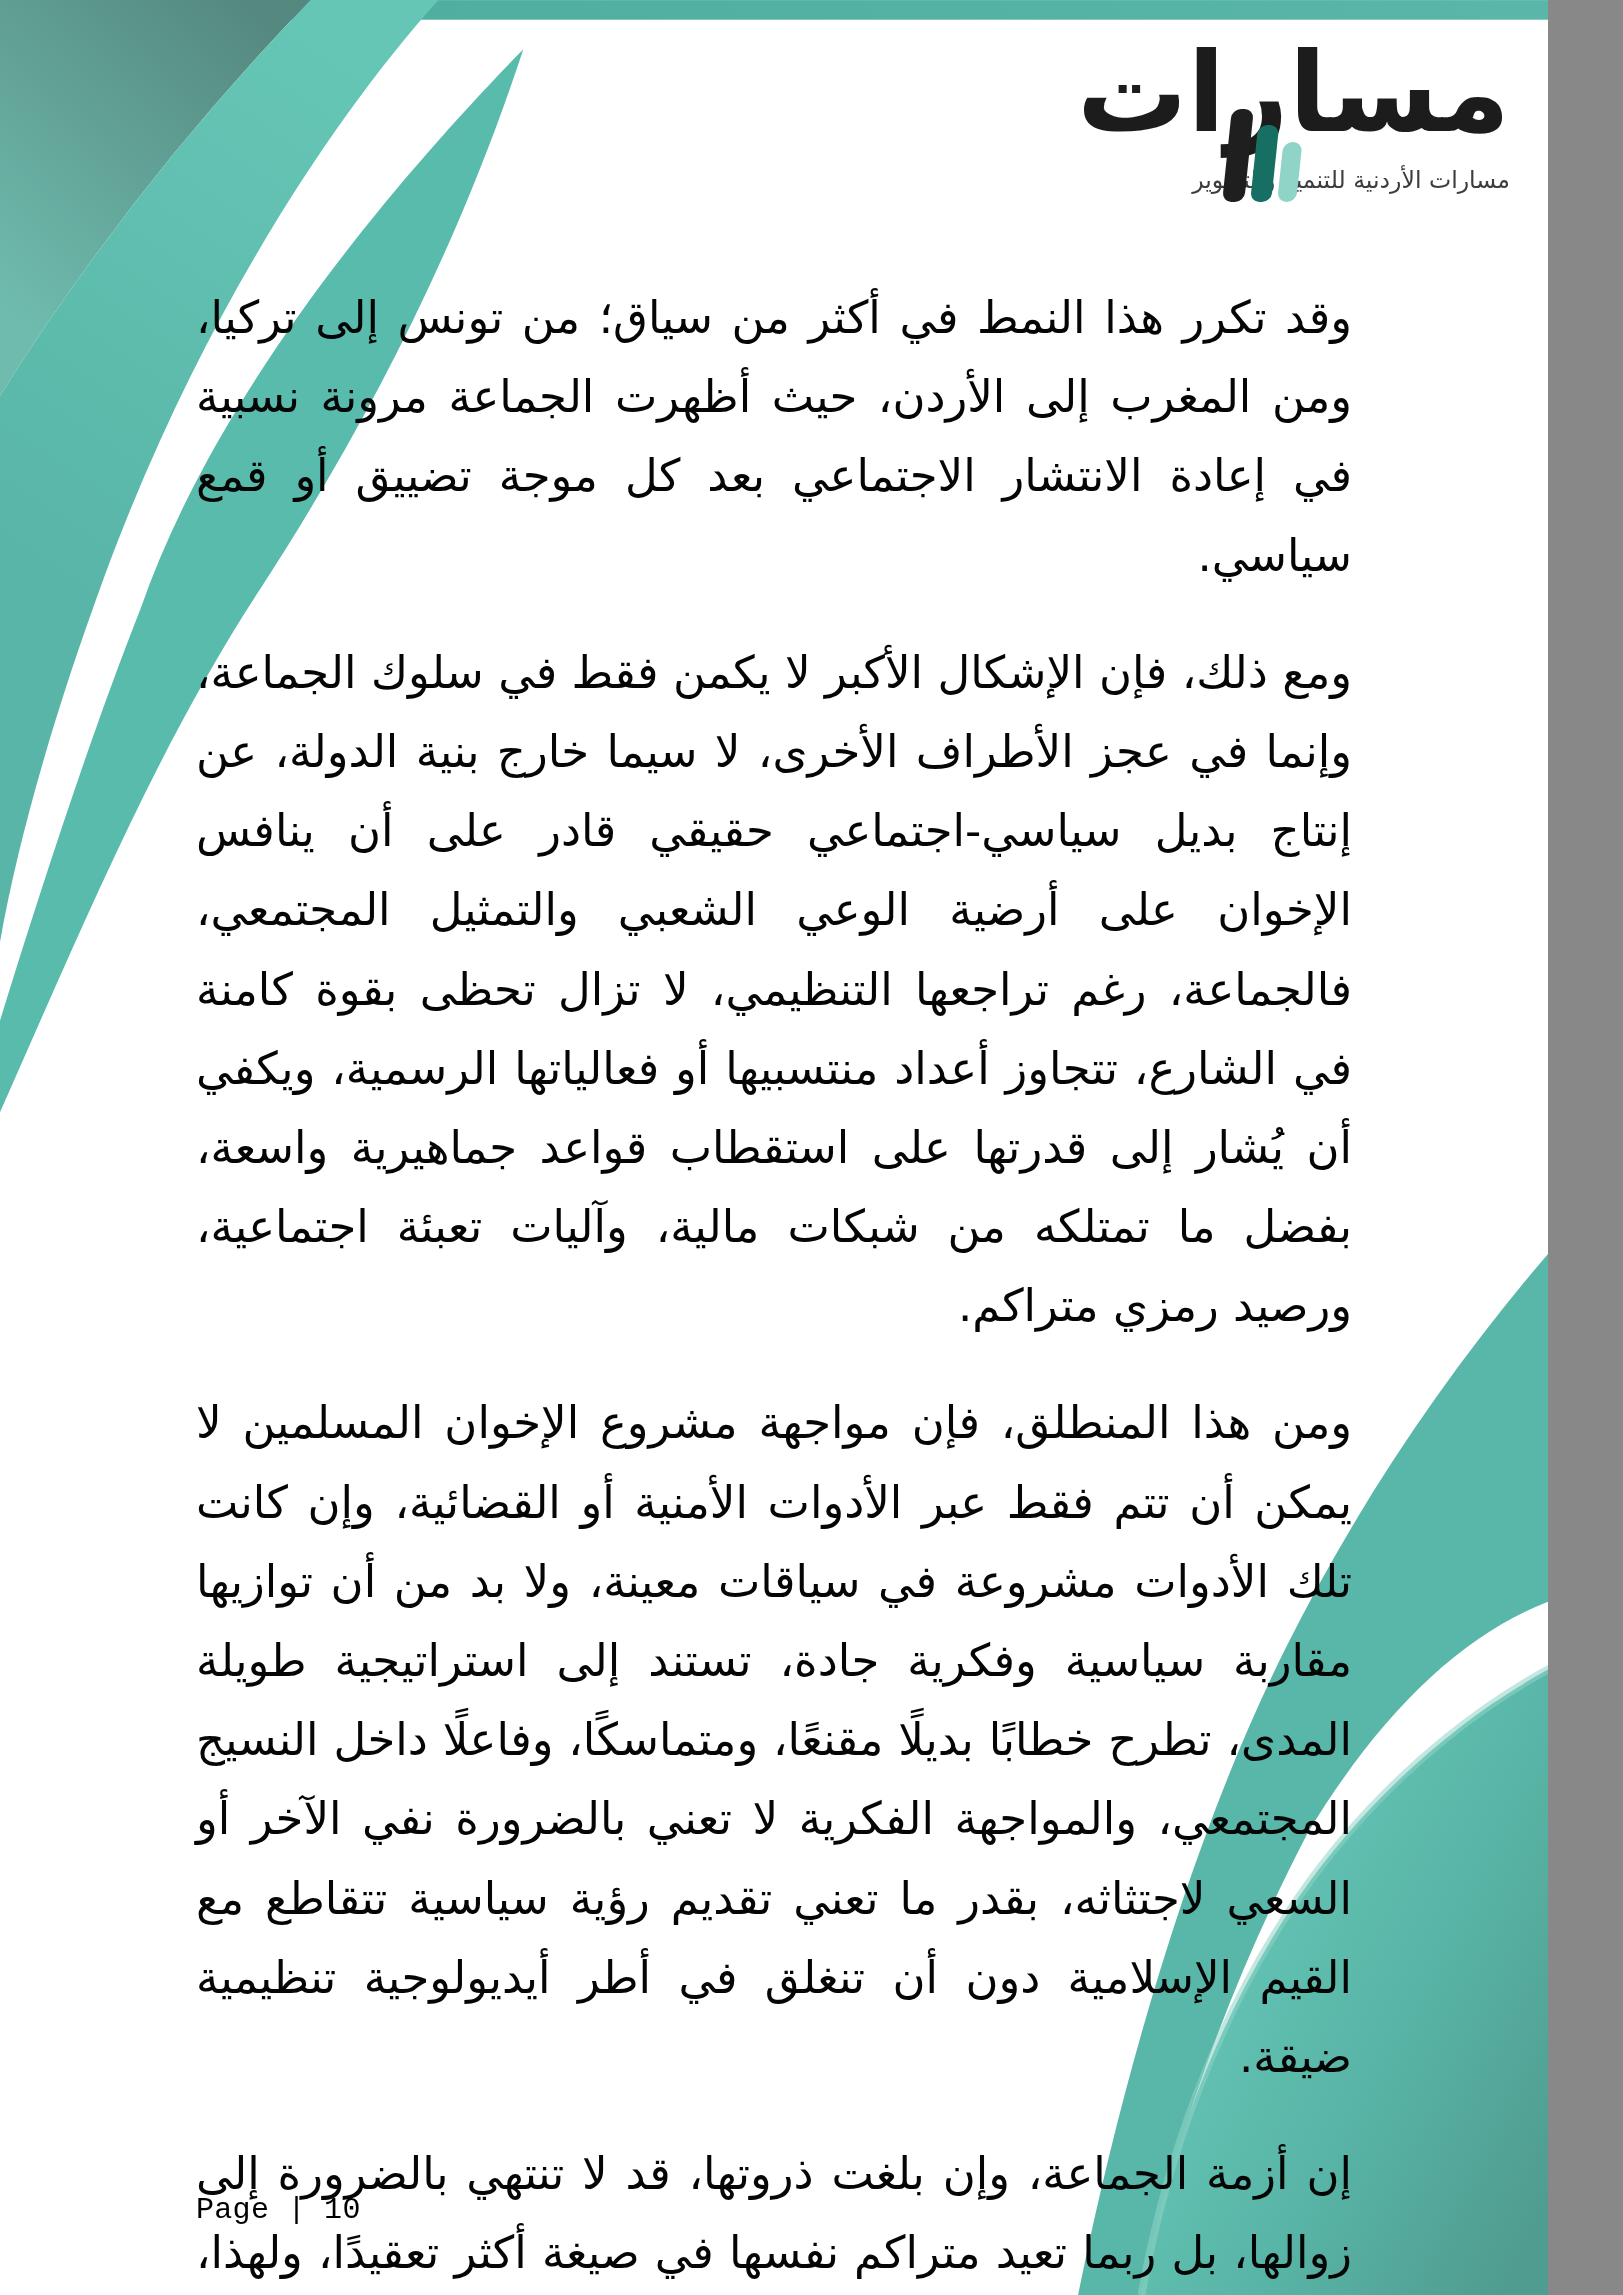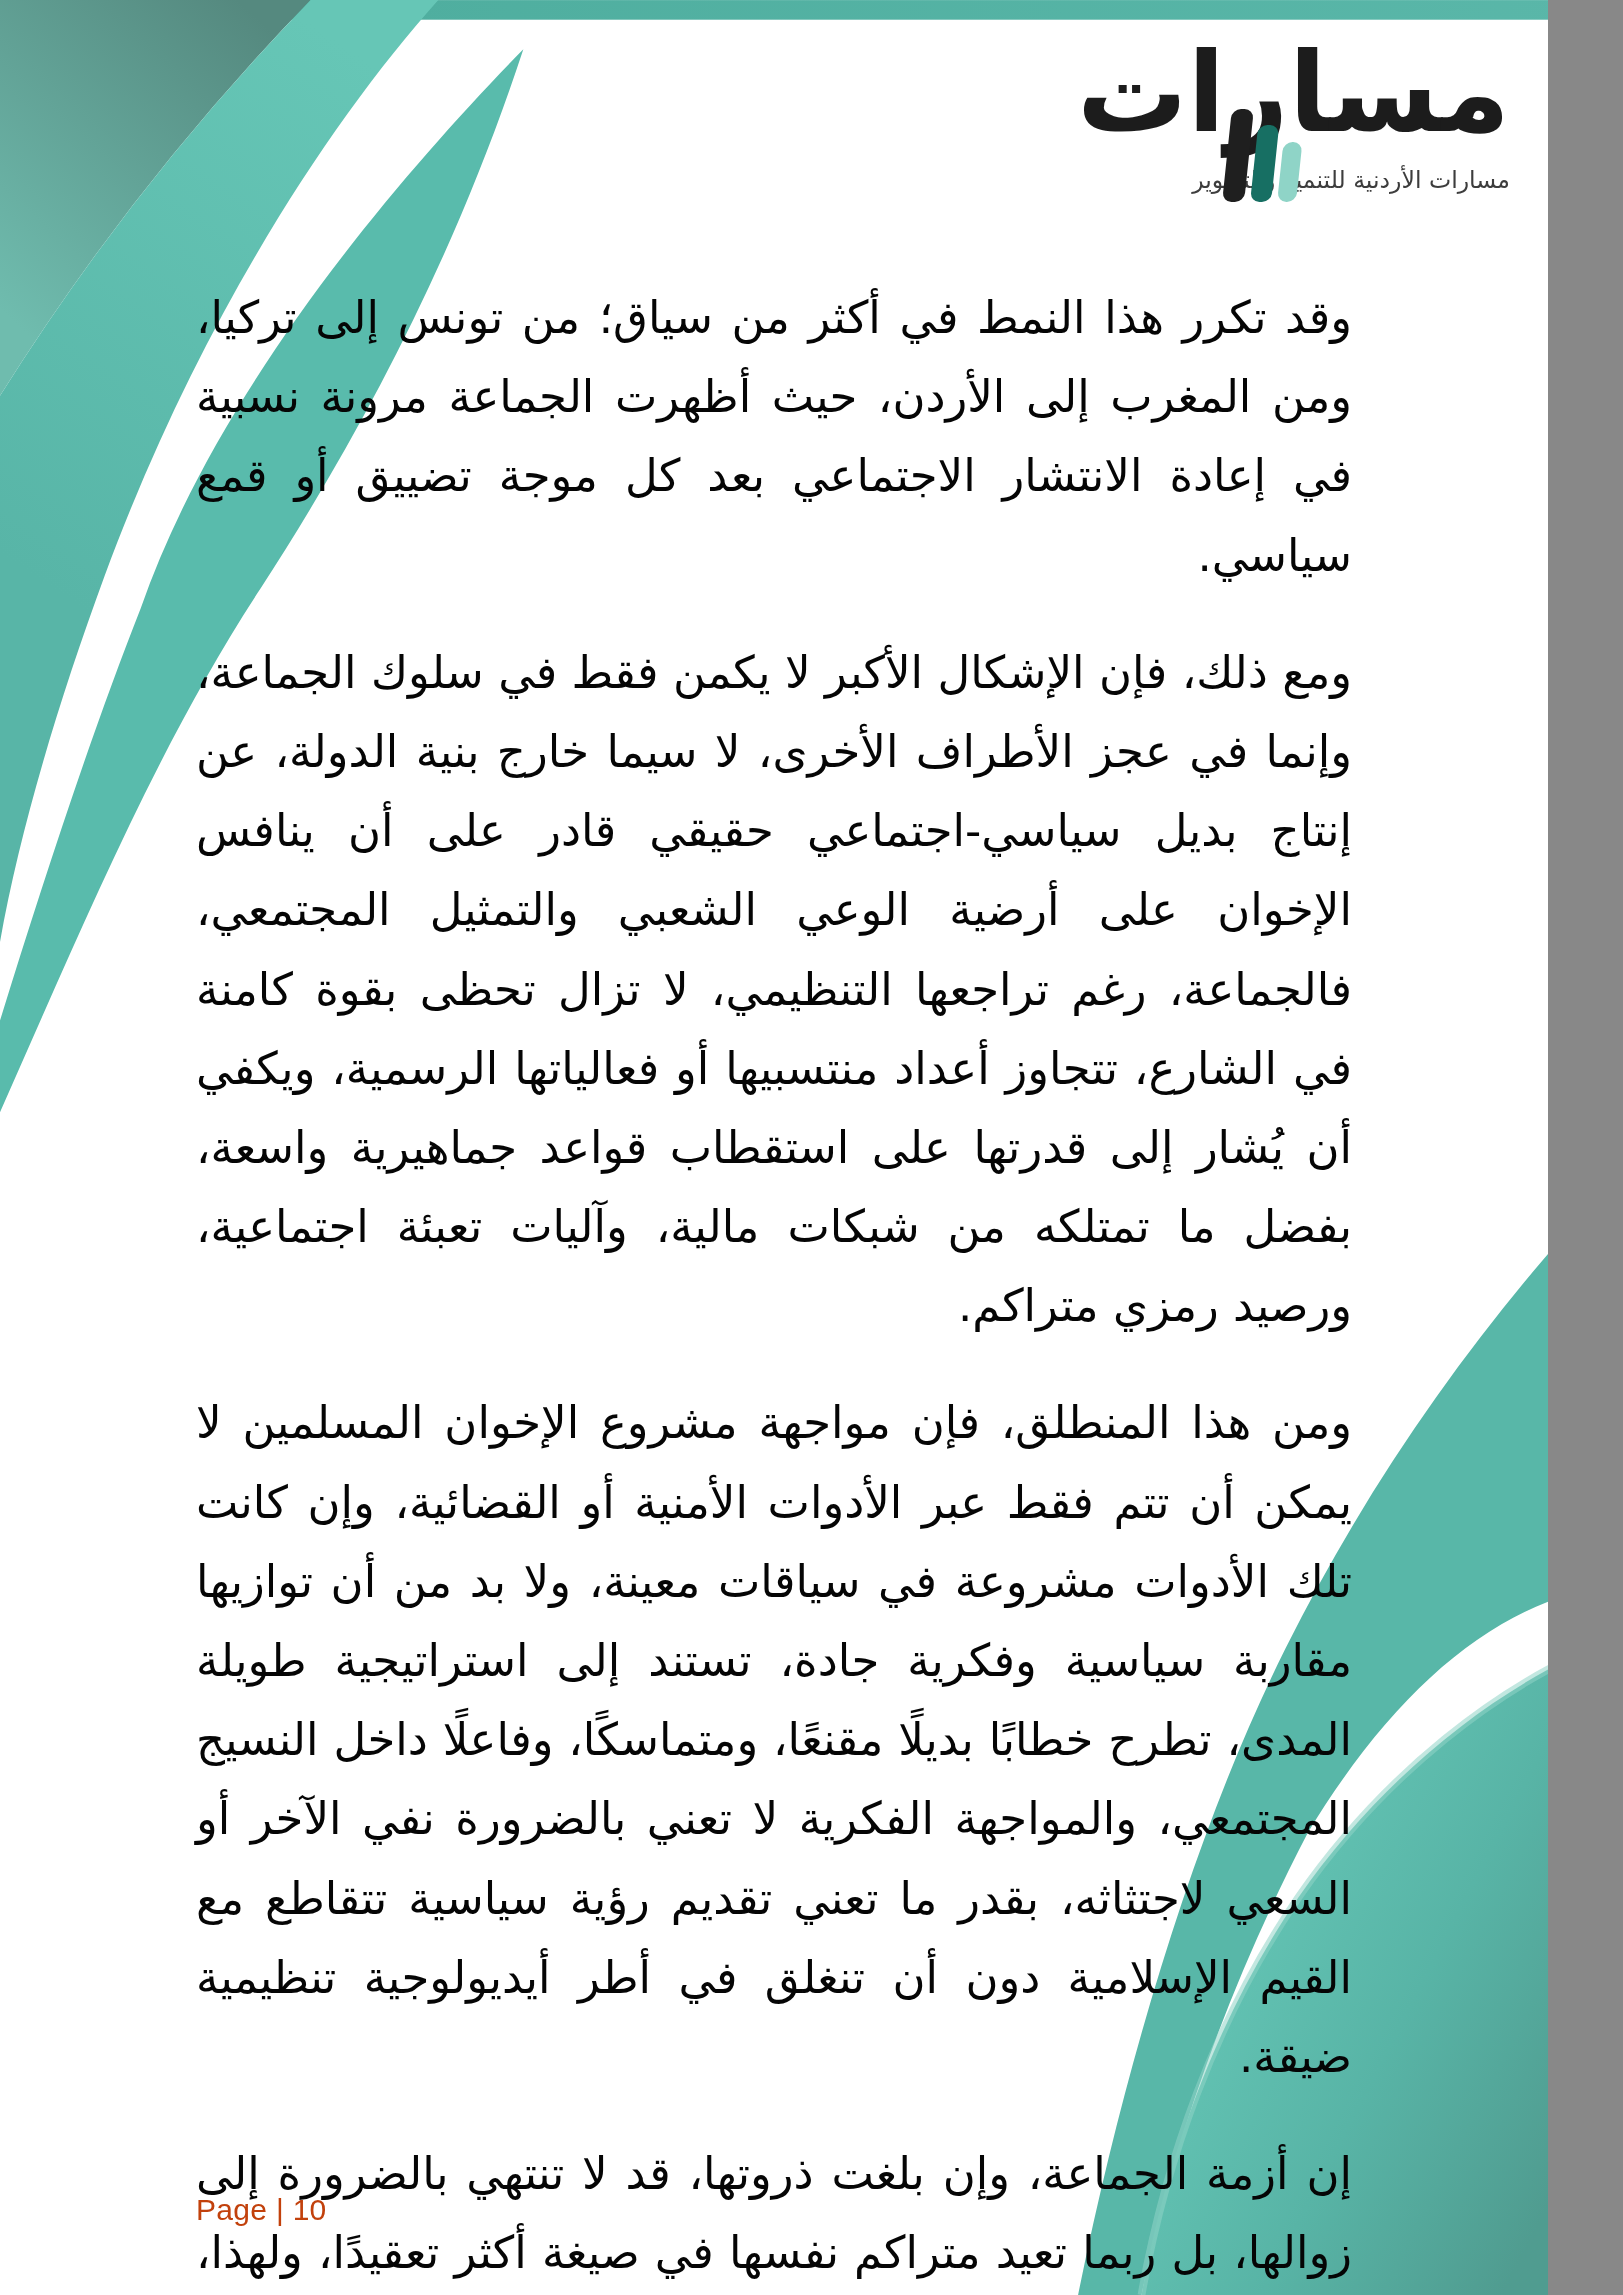--- a/index.html
+++ b/index.html
@@ -47,22 +47,22 @@
     direction:rtl;
     text-align:justify;
     color:#050505;
     font-size:45px;line-height:1.76;
     font-family:"DejaVu Sans", sans-serif;
   }
   .content p{margin:0 0 38px 0;}
   
   .page-number{
     position:absolute;left:196px;top:2193px;
-    font-family:Liberation Sans, sans-serif;
-    font-size:30px;color:#c2410c;
+    font-family:Liberation Mono, monospace;
+    font-size:30px;color:#000000;
     letter-spacing:0.3px;
   }
 </style>
 </head>
 <body>
 
 <div class="page">
 
   <svg class="deco-svg" viewBox="0 0 2481 3508" xmlns="http://www.w3.org/2000/svg" aria-hidden="true">
     <defs>

